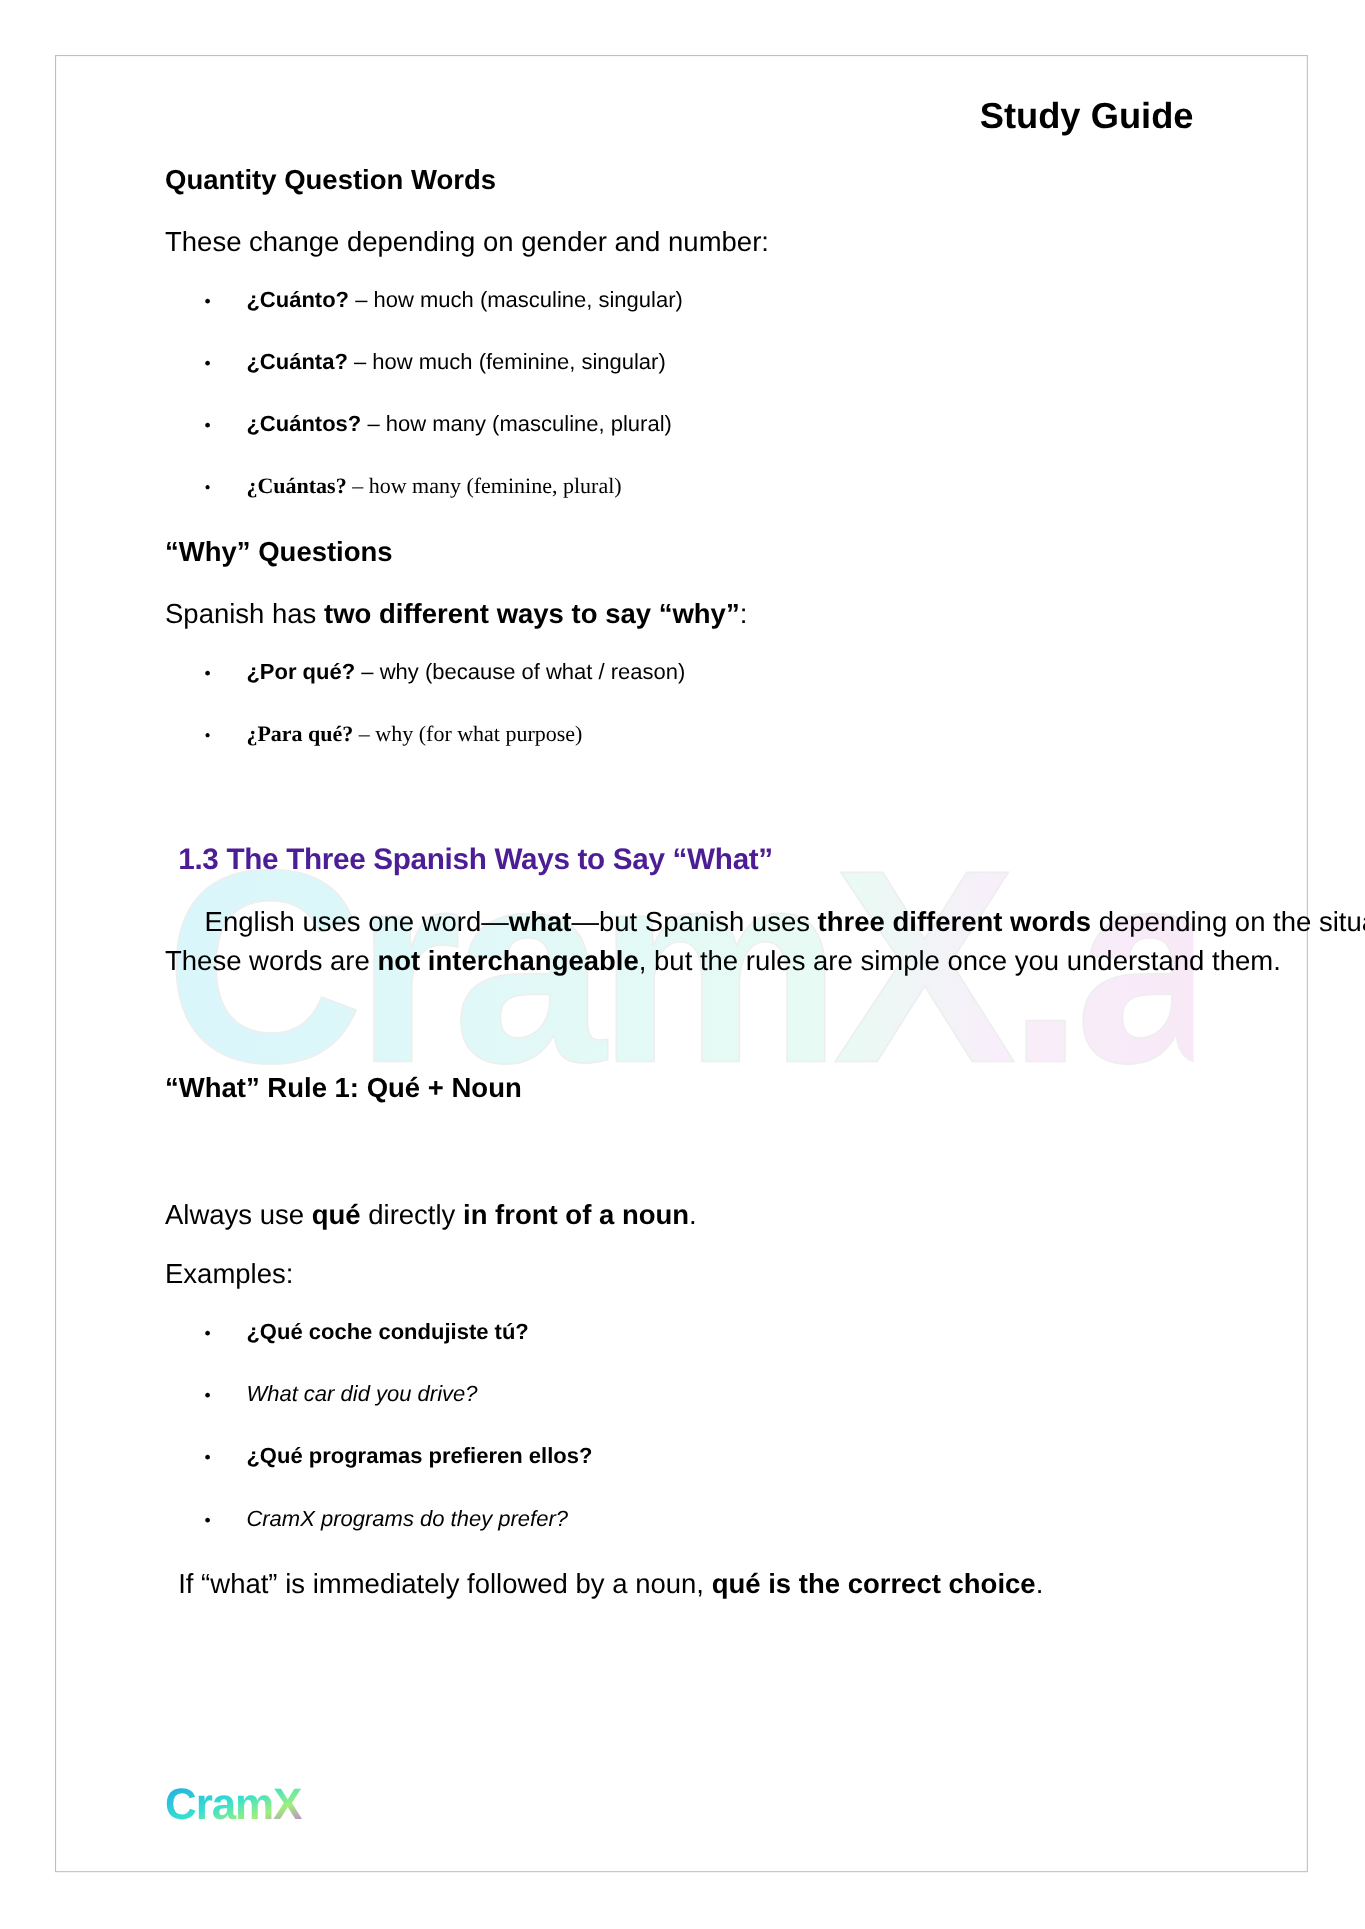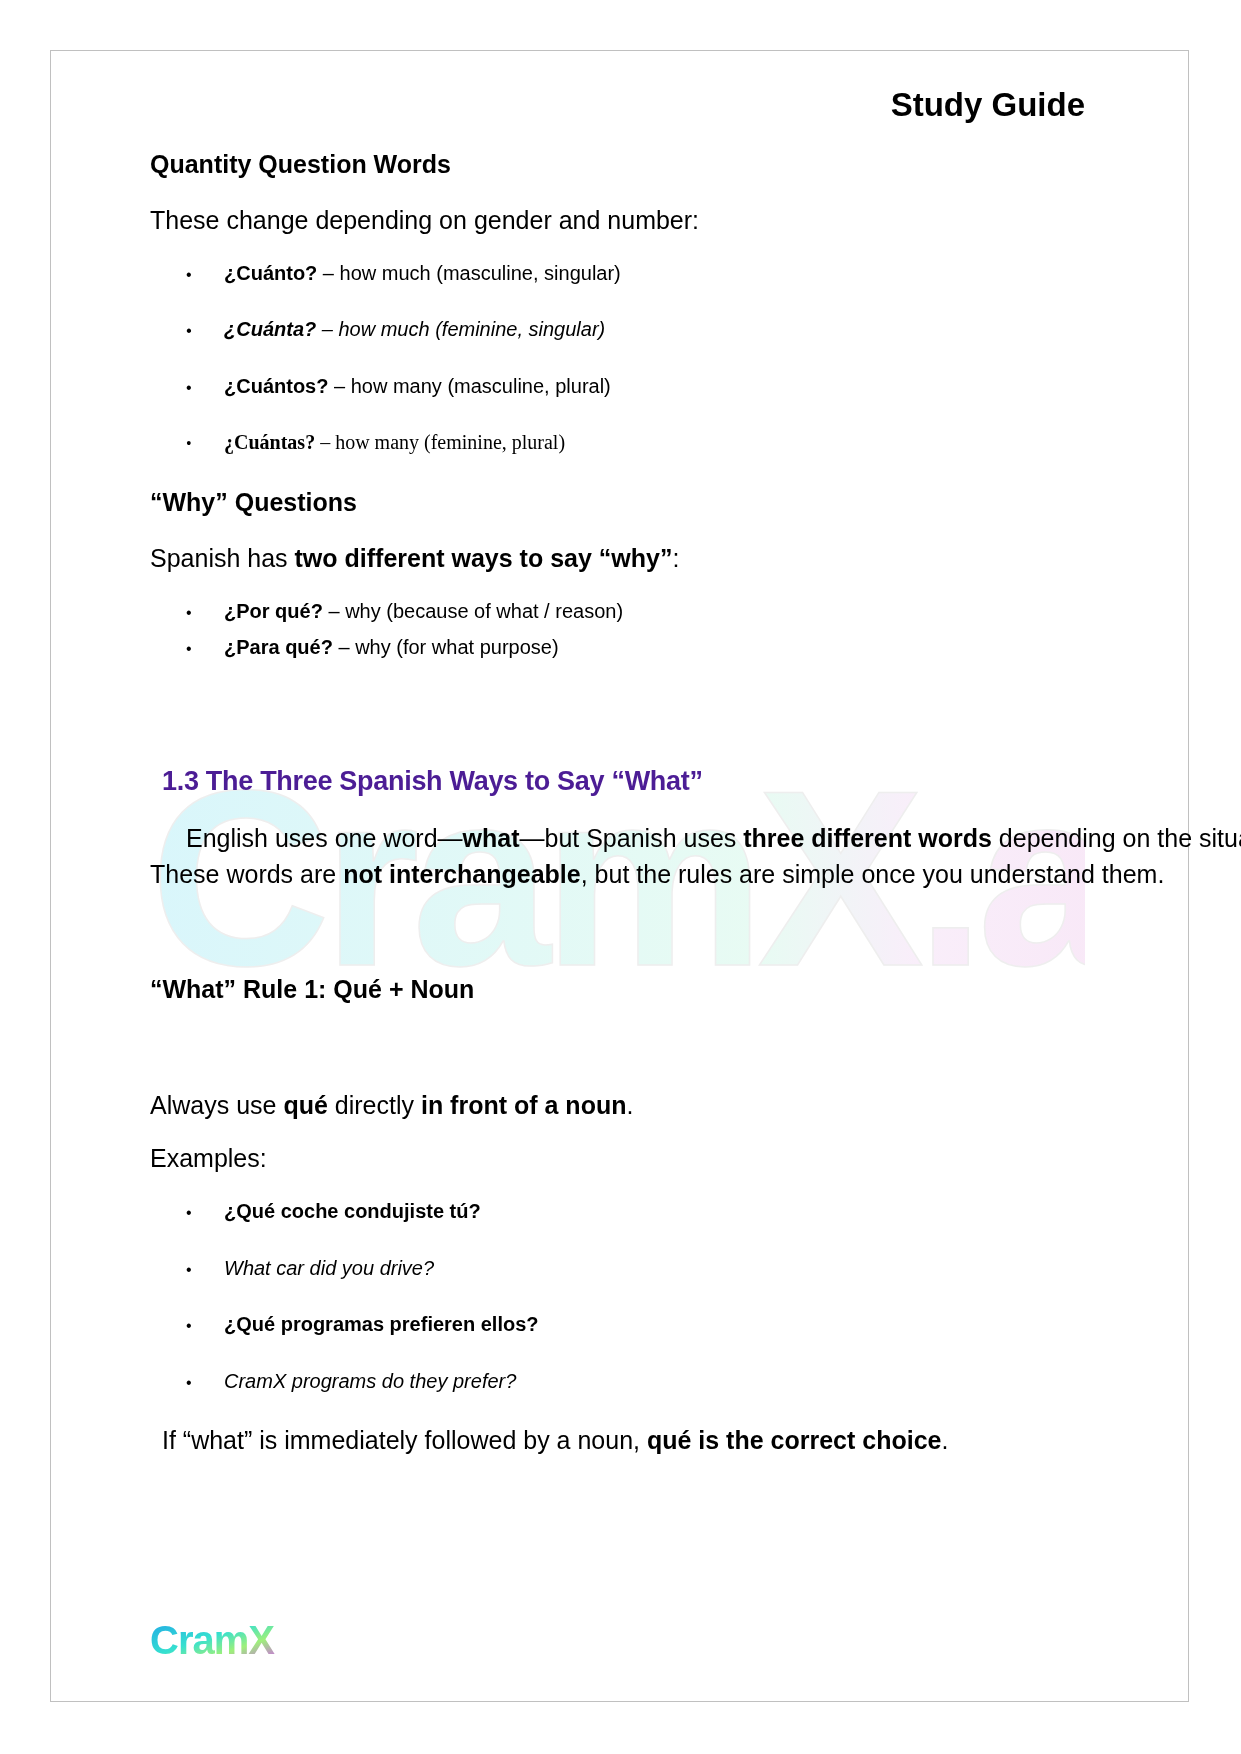--- a/index.html
+++ b/index.html
@@ -37,38 +37,38 @@
 </svg>
 
 <div class="doc-title">Study Guide</div>
 
 <div class="line b" style="top:150px;">Quantity Question Words</div>
 <div class="line" style="top:206px;">These change depending on gender and number:</div>
 
 <div class="bullet-row" style="top:262px;">
   <span class="dot">•</span><span class="b">¿Cuánto?</span><span> – how much (masculine, singular)</span>
 </div>
-<div class="bullet-row" style="top:318px;font-style:italic;">
+<div class="bullet-row" style="top:318px;">
   <span class="dot">•</span><span class="b">¿Cuánta?</span><span> – how much (feminine, singular)</span>
 </div>
 <div class="bullet-row" style="top:375px;">
   <span class="dot">•</span><span class="b">¿Cuántos?</span><span> – how many (masculine, plural)</span>
 </div>
 <div class="bullet-row" style="top:431px;font-family:Liberation Serif, serif;">
   <span class="dot">•</span><span class="b">¿Cuántas?</span><span> – how many (feminine, plural)</span>
 </div>
 
 <div class="line b" style="top:488px;">“Why” Questions</div>
 <div class="line" style="top:544px;">
   <span>Spanish has </span><span class="b">two different ways to say “why”</span><span>:</span>
 </div>
 <div class="bullet-row" style="top:600px;">
   <span class="dot">•</span><span class="b">¿Por qué?</span><span> – why (because of what / reason)</span>
 </div>
-<div class="bullet-row" style="top:636px;">
+<div class="bullet-row" style="top:657px;font-family:Liberation Serif, serif;">
   <span class="dot">•</span><span class="b">¿Para qué?</span><span> – why (for what purpose)</span>
 </div>
 
 <div class="section-heading">1.3 The Three Spanish Ways to Say “What”</div>
 <div class="line" style="top:824px;margin-left:36px;">
   <span>English uses one word—</span><span class="b">what</span><span>—but Spanish uses </span><span class="b">three different words</span><span> depending on the situation.</span>
 </div>
 <div class="line" style="top:860px;">
   <span>These words are </span><span class="b">not interchangeable</span><span>, but the rules are simple once you understand them.</span>
 </div>

